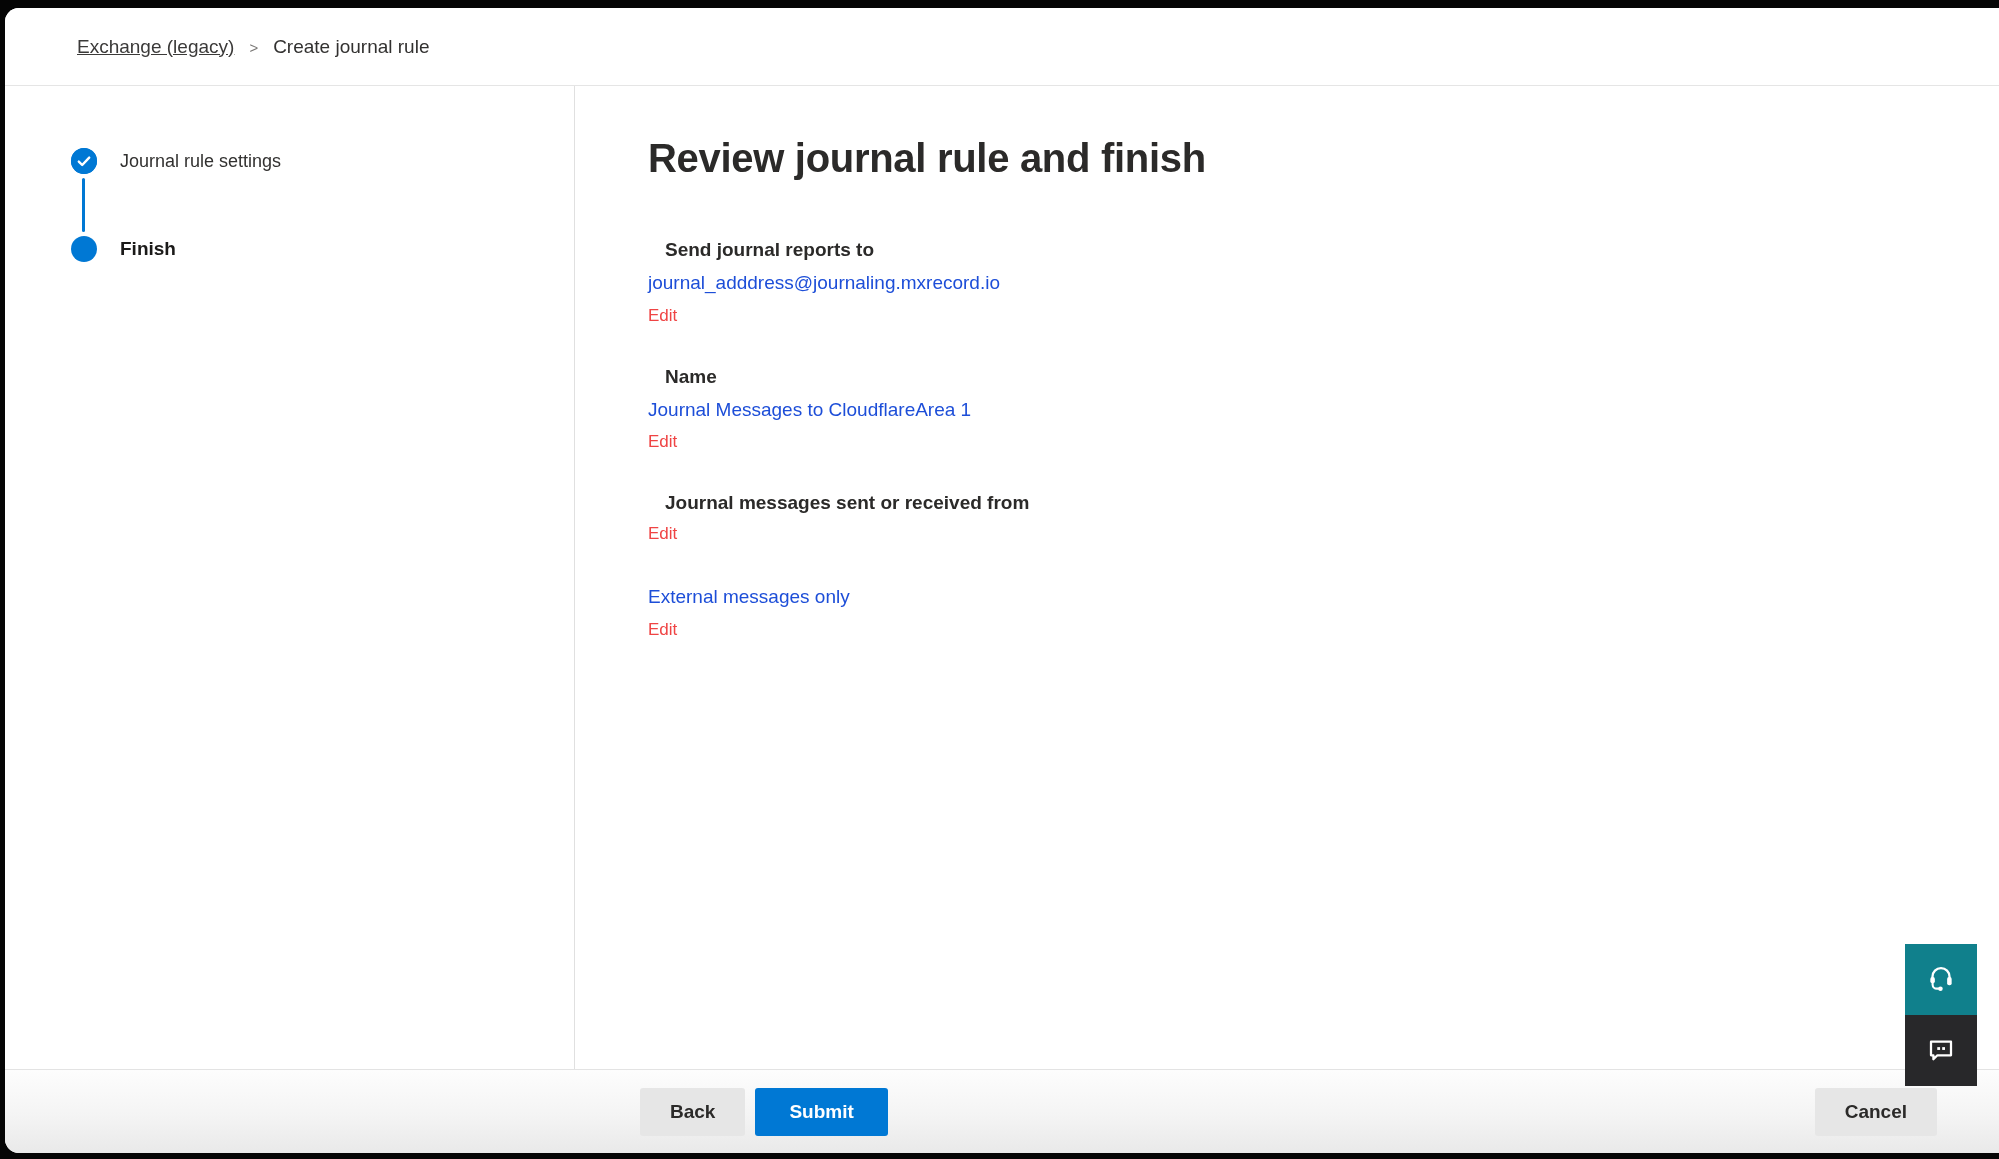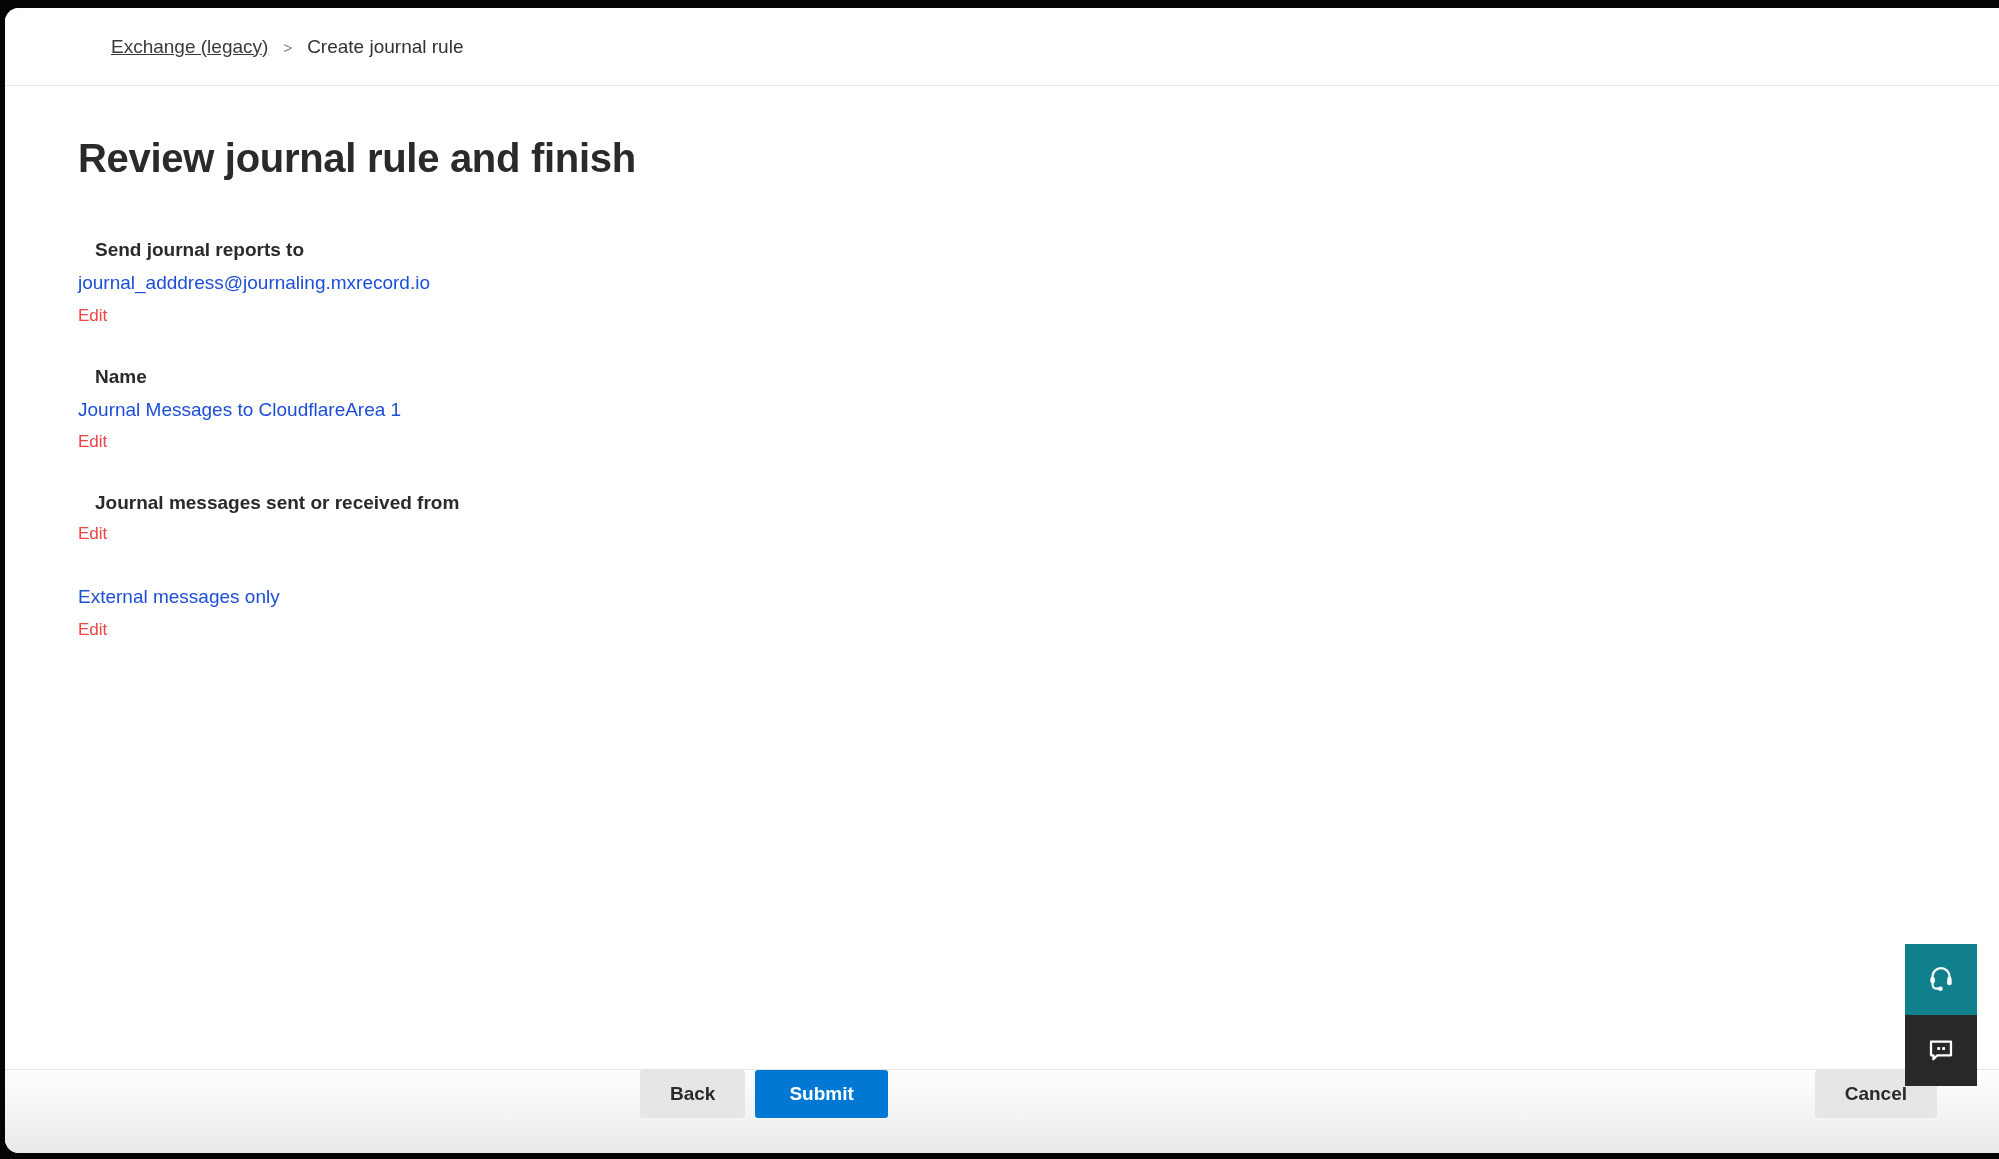--- a/index.html
+++ b/index.html
@@ -21,21 +21,21 @@
     display: flex;
     flex-direction: column;
     overflow: hidden;
   }
 
   
   .header {
     flex: 0 0 78px;
     display: flex;
     align-items: center;
-    padding-left: 106px;
+    padding-left: 72px;
     border-bottom: 1px solid #e5e5e5;
     background: #ffffff;
   }
   .breadcrumb { display: flex; align-items: center; font-size: 19px; color: #3b3a39; }
   .crumb-link { text-decoration: underline; cursor: pointer; color: #3b3a39; }
   .crumb-sep { color: #797775; margin: 0 15px; font-size: 15px; transform: translateY(1px); }
   .crumb-current { color: #323130; }
 
   
   .body-row { flex: 1 1 auto; display: flex; min-height: 0; }
@@ -74,21 +74,21 @@
   .section-label { font-size: 19px; font-weight: 700; color: #2b2a29; margin: 0 0 9px 17px; }
   .section-value { font-size: 19px; color: #1d4ed8; margin: 0 0 9px 0; line-height: 1.35; }
   .edit-link { font-size: 17px; color: #ef4444; cursor: pointer; display: inline-block; line-height: 1.35; }
 
   
   .footer {
     flex: 0 0 84px;
     border-top: 1px solid #e3e3e3;
     background: linear-gradient(180deg, #fdfdfd 0%, #f4f4f4 55%, #e9e9e9 100%);
     display: flex;
-    align-items: flex-start;
+    align-items: center;
   }
   .btn {
     height: 48px;
     border: none;
     border-radius: 3px;
     font-family: inherit;
     font-size: 19px;
     font-weight: 700;
     cursor: pointer;
     padding: 0 30px;
@@ -123,20 +123,38 @@
   <div class="header">
     <div class="breadcrumb">
       <span class="crumb-link">Exchange (legacy)</span>
       <span class="crumb-sep">&gt;</span>
       <span class="crumb-current">Create journal rule</span>
     </div>
   </div>
 
   <div class="body-row">
 
+    <div class="steps-panel">
+      <div class="step-item">
+        <span class="step-circle">
+          <svg width="26" height="26" viewBox="0 0 26 26">
+            <circle cx="13" cy="13" r="13" fill="#0078d4"></circle>
+            <path d="M7.8 13.6 L11.2 17 L18.2 9.6" fill="none" stroke="#ffffff" stroke-width="2.4" stroke-linecap="round" stroke-linejoin="round"></path>
+          </svg>
+        </span>
+        <span class="step-label">Journal rule settings</span>
+      </div>
+
+      <div class="step-connector"></div>
+
+      <div class="step-item">
+        <span class="step-circle"></span>
+        <span class="step-label step-label-current">Finish</span>
+      </div>
+    </div>
 
     <div class="main">
       <h1 class="page-title">Review journal rule and finish</h1>
 
       <div class="section">
         <div class="section-label">Send journal reports to</div>
         <div class="section-value">journal_adddress@journaling.mxrecord.io</div>
         <span class="edit-link">Edit</span>
       </div>
 

